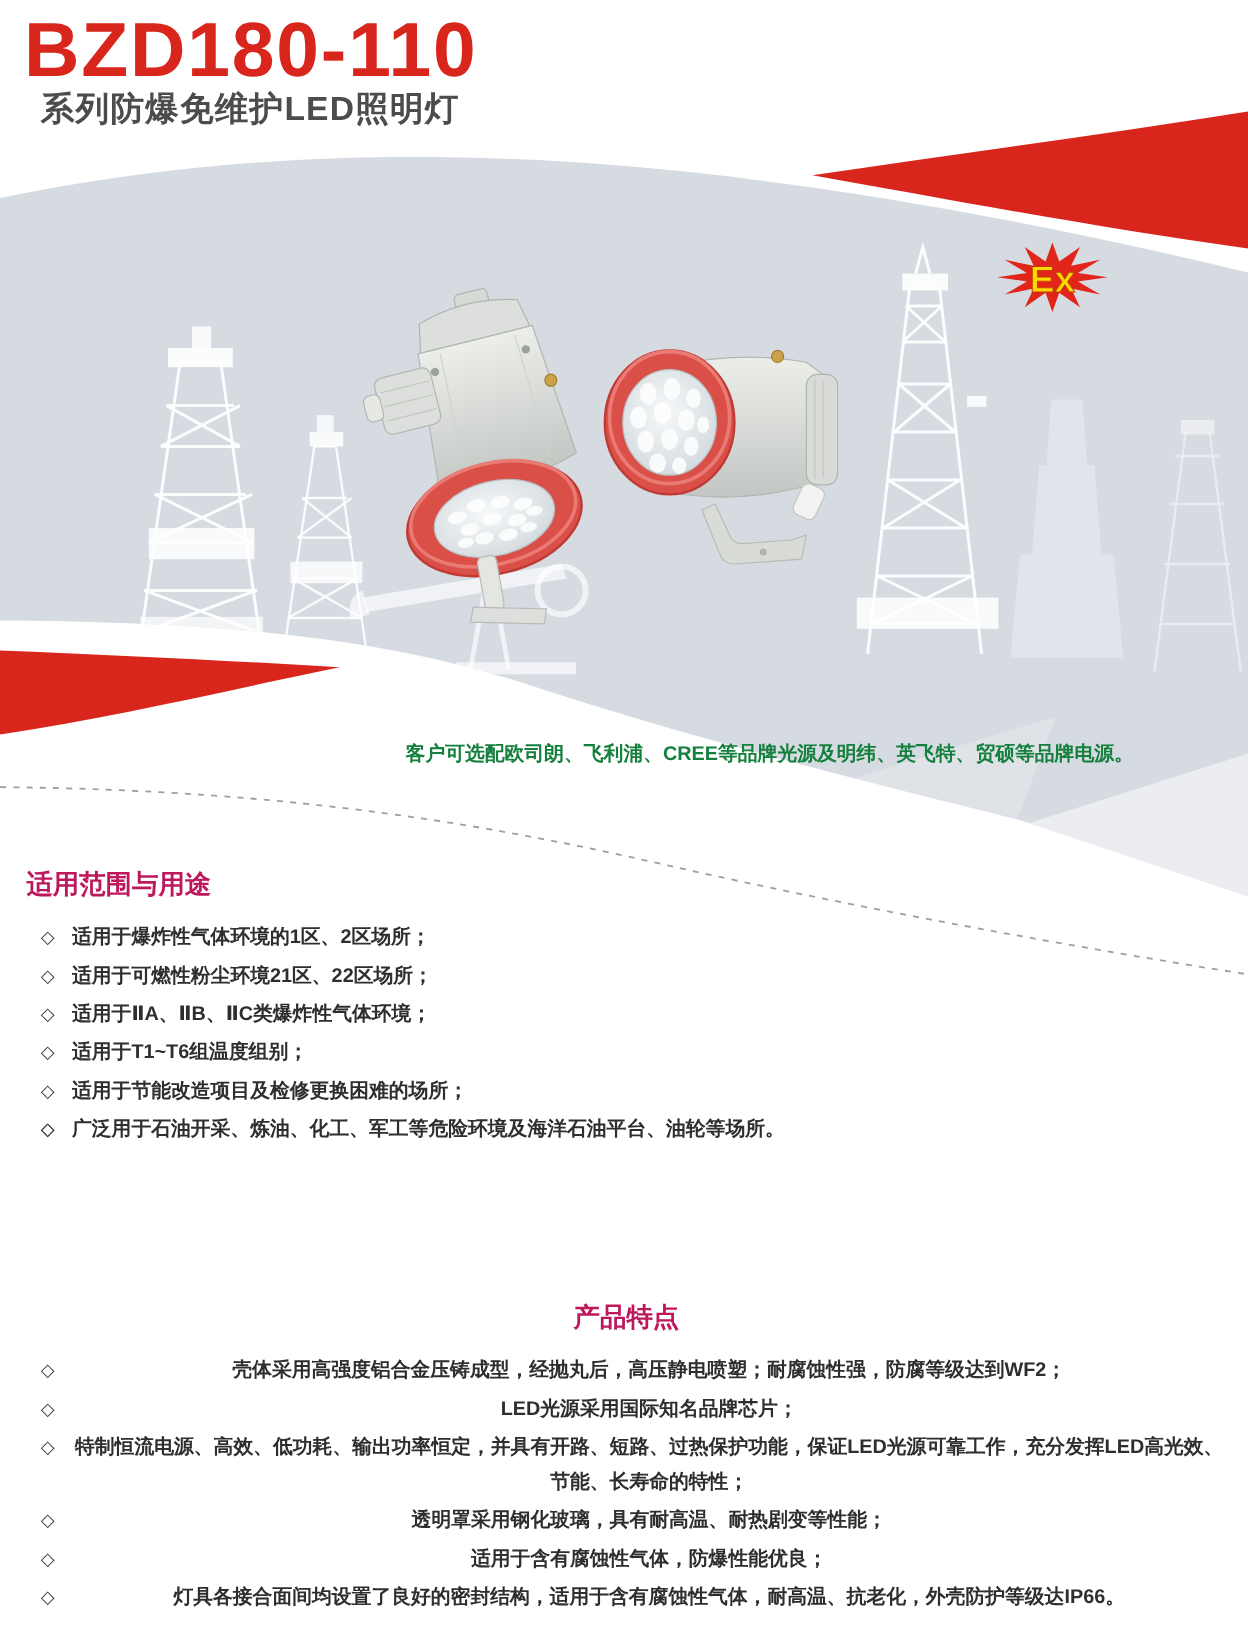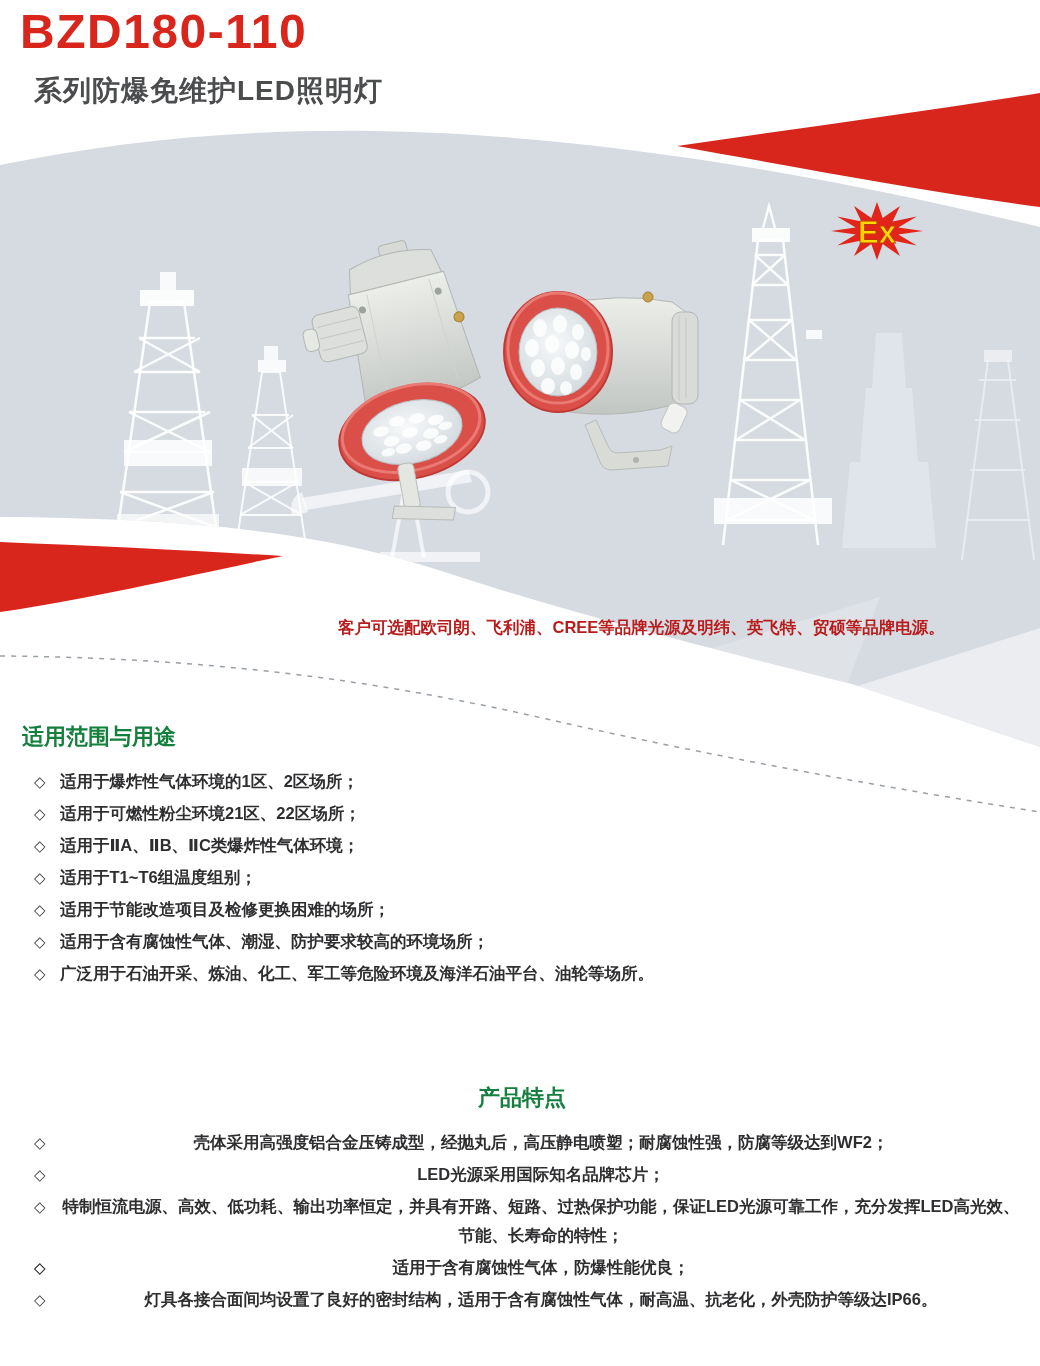--- a/index.html
+++ b/index.html
@@ -3,35 +3,35 @@
 <meta charset="utf-8">
 <style>
   html,body{margin:0;padding:0;background:#ffffff;}
   .page{
     position:relative;width:1040px;height:1366px;overflow:hidden;background:#ffffff;
     font-family:"Liberation Sans","DejaVu Sans",sans-serif;
   }
   
   .hdr-title{
     position:absolute;top:4px;left:20px;margin:0;
-    font-size:48px;font-weight:900;letter-spacing:1.5px;color:#d9261c;
+    font-size:64px;font-weight:900;letter-spacing:1.5px;color:#d9261c;
   }
   .hdr-sub{
     position:absolute;top:60px;left:22px;margin:12px;
     font-size:28px;font-weight:700;letter-spacing:1px;color:#4b4c4e;
   }
   
   .banner-svg{position:absolute;top:0;left:0;display:block;}
   .brand-note{
     position:absolute;top:617px;left:338px;width:700px;
-    font-size:16.5px;font-weight:600;color:#b91c1c;white-space:nowrap;
+    font-size:16.5px;font-weight:600;color:#15803d;white-space:nowrap;
   }
   
   .section{position:absolute;left:22px;width:1000px;}
-  .section h3{margin:0 0 15px 0;font-size:22px;font-weight:700;color:#15803d;}
+  .section h3{margin:0 0 15px 0;font-size:22px;font-weight:700;color:#be185d;}
   .section ul{list-style:none;margin:0;padding:0;}
   .section li{
     position:relative;padding-left:38px;margin-bottom:3px;
     font-size:16.5px;font-weight:600;line-height:29px;color:#2e2e30;
   }
   .section .bullet{
     position:absolute;left:12px;top:0;font-size:15px;color:#3b3b3d;
   }
   #section-scope{top:722px;}
   #section-features{top:1083px;text-align:center;}
@@ -197,30 +197,30 @@
   <div class="brand-note">客户可选配欧司朗、飞利浦、CREE等品牌光源及明纬、英飞特、贸硕等品牌电源。</div>
 
   <div class="section" id="section-scope">
     <h3>适用范围与用途</h3>
     <ul>
       <li><span class="bullet">◇</span><span>适用于爆炸性气体环境的1区、2区场所；</span></li>
       <li><span class="bullet">◇</span><span>适用于可燃性粉尘环境21区、22区场所；</span></li>
       <li><span class="bullet">◇</span><span>适用于ⅡA、ⅡB、ⅡC类爆炸性气体环境；</span></li>
       <li><span class="bullet">◇</span><span>适用于T1~T6组温度组别；</span></li>
       <li><span class="bullet">◇</span><span>适用于节能改造项目及检修更换困难的场所；</span></li>
-      <li><span class="bullet">◇</span><span>适用于含有腐蚀性气体、潮湿、防护要求较高的环境场所；</span></li>
+      <li><span class="bullet">◇</span></li>
       <li><span class="bullet">◇</span><span>广泛用于石油开采、炼油、化工、军工等危险环境及海洋石油平台、油轮等场所。</span></li>
     </ul>
   </div>
 
   <div class="section" id="section-features">
     <h3>产品特点</h3>
     <ul>
       <li><span class="bullet">◇</span><span>壳体采用高强度铝合金压铸成型，经抛丸后，高压静电喷塑；耐腐蚀性强，防腐等级达到WF2；</span></li>
       <li><span class="bullet">◇</span><span>LED光源采用国际知名品牌芯片；</span></li>
       <li><span class="bullet">◇</span><span>特制恒流电源、高效、低功耗、输出功率恒定，并具有开路、短路、过热保护功能，保证LED光源可靠工作，充分发挥LED高光效、节能、长寿命的特性；</span></li>
-      <li><span class="bullet">◇</span></li>
+      <li><span class="bullet">◇</span><span>透明罩采用钢化玻璃，具有耐高温、耐热剧变等性能；</span></li>
       <li><span class="bullet">◇</span><span>适用于含有腐蚀性气体，防爆性能优良；</span></li>
       <li><span class="bullet">◇</span><span>灯具各接合面间均设置了良好的密封结构，适用于含有腐蚀性气体，耐高温、抗老化，外壳防护等级达IP66。</span></li>
     </ul>
   </div>
 
 </div>
 
 </body></html>

